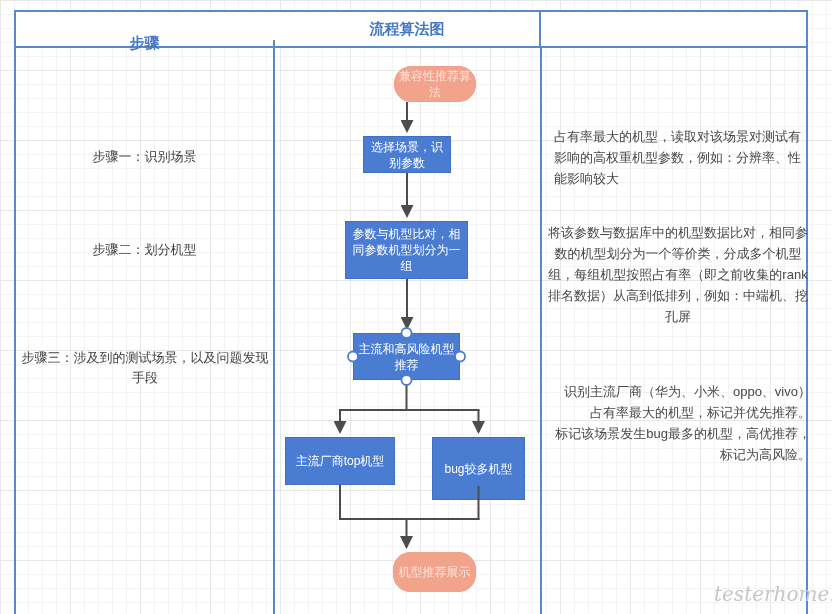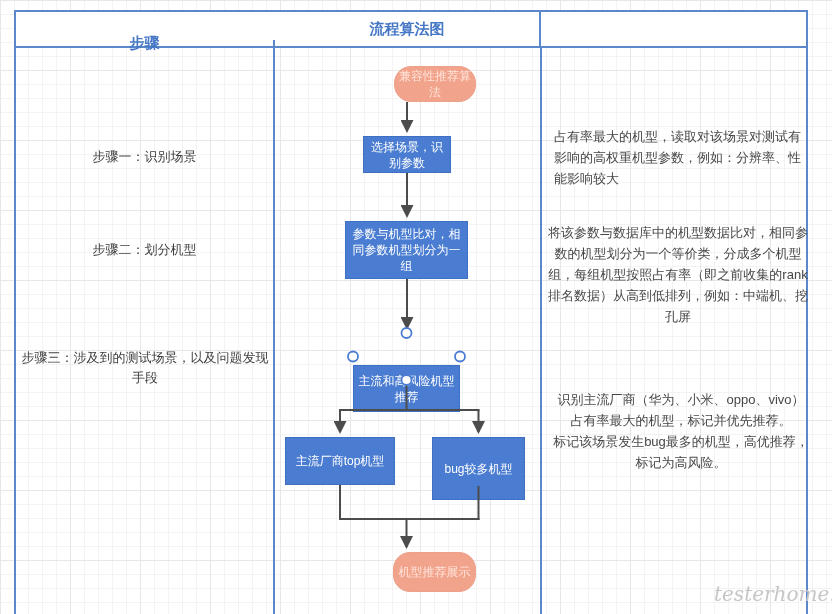--- a/index.html
+++ b/index.html
@@ -56,21 +56,21 @@
     display:flex; align-items:center; justify-content:center;
     text-align:center; font-size:12px; line-height:16px;
     z-index:3; padding:2px 4px; word-break:break-all;
   }
   .process { background:#4a7cd1; border:1px solid #3d6fc2; color:#ffffff; }
   .terminal { background:#f2a38c; border:1px solid #eda18b; color:#ffe4db; border-radius:17px;margin-left:28px; }
 
   .n-start { left:366px; top:66px;  width:82px;  height:36px; }
   .n-sel   { left:363px; top:136px; width:88px;  height:37px; }
   .n-cmp   { left:345px; top:221px; width:123px; height:58px; }
-  .n-rec   { left:353px; top:333px; width:107px; height:47px;margin-top:32px; }
+  .n-rec   { left:353px; top:333px; width:107px; height:47px; }
   .n-top   { left:285px; top:437px; width:110px; height:48px; }
   .n-bug   { left:432px; top:437px; width:93px;  height:63px; }
   .n-end   { left:365px; top:552px; width:83px;  height:40px; }
 
   .connectors { left:0; top:0; width:832px; height:614px; z-index:4; pointer-events:none; }
 
   
   .watermark {
     left:714px; top:582px; z-index:5;
     font-family:"DejaVu Serif", serif; font-style:italic;
@@ -137,16 +137,16 @@
   <g fill="#ffffff" stroke="#4a7cd1" stroke-width="1.8">
     <circle cx="406.5" cy="333" r="5"></circle>
     <circle cx="353" cy="356.5" r="5"></circle>
     <circle cx="460" cy="356.5" r="5"></circle>
     <circle cx="406.5" cy="380" r="5"></circle>
   </g>
 </svg>
 
 <div class="abs detail" style="left:554px; top:126px; width:254px; text-align:left;">占有率最大的机型，读取对该场景对测试有影响的高权重机型参数，例如：分辨率、性能影响较大</div>
 <div class="abs detail" style="left:548px; top:222px; width:260px; text-align:center;">将该参数与数据库中的机型数据比对，相同参数的机型划分为一个等价类，分成多个机型组，每组机型按照占有率（即之前收集的rank排名数据）从高到低排列，例如：中端机、挖孔屏</div>
-<div class="abs detail" style="left:551px; top:389px; width:260px; text-align:center;">识别主流厂商（华为、小米、oppo、vivo）占有率最大的机型，标记并优先推荐。
+<div class="abs detail" style="left:551px; top:381px; width:260px; text-align:right;">识别主流厂商（华为、小米、oppo、vivo）占有率最大的机型，标记并优先推荐。
 标记该场景发生bug最多的机型，高优推荐，标记为高风险。</div>
 
 <div class="abs watermark">testerhome.com</div>
 
 </body></html>

